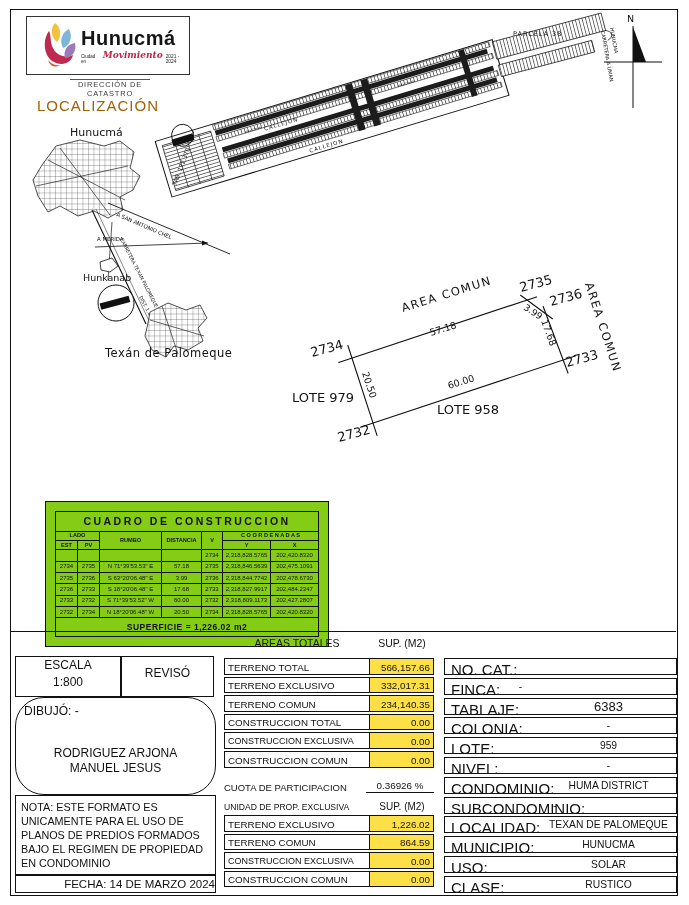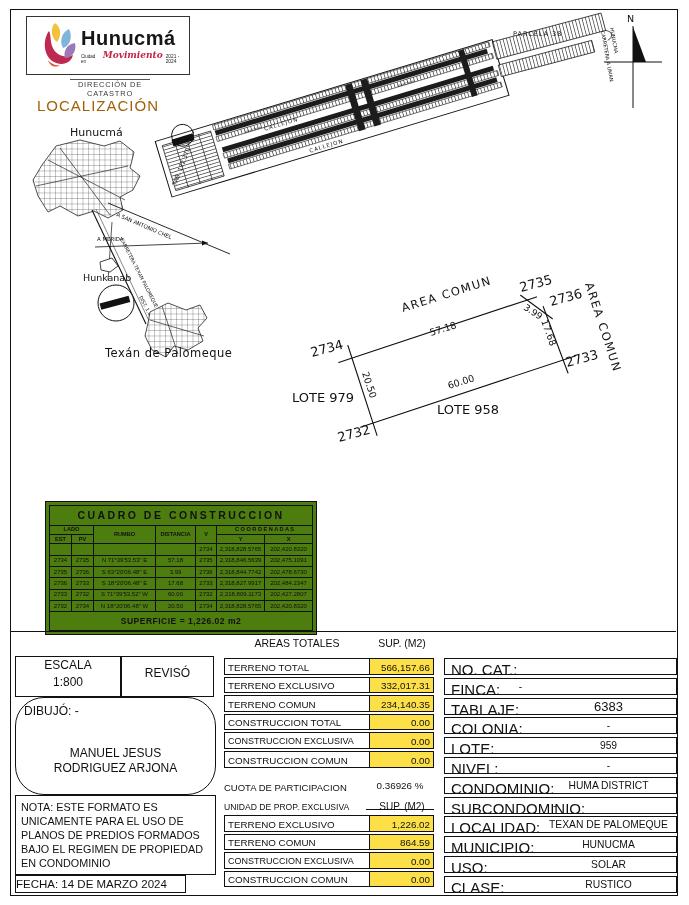--- a/index.html
+++ b/index.html
@@ -20,44 +20,44 @@
   .tag-years { font-size:4.8px; color:#222; }
   .dep-line { position:absolute; left:70px; top:79px; width:80px; border-top:1px solid #555; }
   .department { position:absolute; left:40px; top:80px; width:140px; text-align:center; font-size:7.5px; letter-spacing:0.8px; color:#3a3a3a; line-height:1.25; }
   .localizacion { position:absolute; left:37px; top:97px; font-size:15px; letter-spacing:1px; color:#a16207; }
 
   
   .draw { position:absolute; left:0; top:0; }
   svg text { font-family:"DejaVu Sans", sans-serif; fill:#111; }
 
   
-  .ctable-wrap { position:absolute; left:45px; top:501px; border:1.1px solid #111; padding:3px; background:#4d7c0f; }
+  .ctable-wrap { position:absolute; left:45px; top:501px; border:1.1px solid #111; padding:9px; background:#84cc16; }
   table.ctable { border-collapse:collapse; width:253px; table-layout:fixed; }
   .ctable td { border:0.9px solid #111; text-align:center; font-size:6px; line-height:1.2; padding:1.6px 1px; white-space:nowrap; overflow:hidden; }
   .ctable .t-title { font-size:10.5px; font-weight:bold; letter-spacing:2.5px; padding:3px 0; }
   .ctable .t-head { font-size:5.6px; font-weight:bold; padding:0.8px 0; }
   .ctable .t-sup { font-size:8.5px; font-weight:bold; letter-spacing:0.5px; padding:3.5px 0; }
 
   
   .footer { position:absolute; left:10px; top:631px; width:666px; height:263px; border-top:1.4px solid #111; }
   .box { position:absolute; border:1.1px solid #111; background:#fff; box-sizing:border-box; }
   .escala-box { left:5px; top:24px; width:106px; height:41px; text-align:center; font-size:12px; line-height:1.4; }
   .reviso-box { left:111px; top:24px; width:93px; height:41px; text-align:center; font-size:12px; padding-top:9px; }
   .dibujo-box { left:5px; top:65px; width:201px; height:98px; font-size:12px;border-radius:29px; }
   .dibujo-label { position:absolute; left:8px; top:6px; }
   .drafter { position:absolute; left:0; right:0; bottom:18px; text-align:center; line-height:1.25; font-size:12px; }
   .nota-box { left:5px; top:163px; width:201px; height:80px; font-size:10.8px; line-height:1.3; padding:4px 5px; }
-  .fecha-box { left:5px; top:243px; width:171px; height:18px; text-align:left; font-size:11.5px; padding-top:2px; }
+  .fecha-box { left:5px; top:243px; width:201px; height:18px; text-align:right; font-size:11.5px; padding-top:2px; }
 
   .mid-head-label { position:absolute; left:214px; top:5px; width:146px; text-align:center; font-size:10.5px; }
   .mid-head-sup { position:absolute; left:360px; top:5px; width:64px; text-align:center; font-size:10.5px; }
   .arow-label { position:absolute; left:214px; width:146px; height:16.5px; border:1px solid #111; font-size:9.8px; padding:2.5px 0 0 3px; box-sizing:border-box; background:#fff; white-space:nowrap; }
   .arow-val { position:absolute; left:359px; width:65px; height:16.5px; border:1px solid #111; font-size:9.8px; text-align:right; padding:2.5px 3px 0 0; box-sizing:border-box; background:#fde047; }
   .cuota-label { position:absolute; left:214px; top:150px; font-size:9.5px; }
-  .cuota-val { position:absolute; left:356px; top:148px; width:68px; text-align:center; font-size:9.8px; border-bottom:1px solid #111; padding-bottom:18px; }
+  .cuota-val { position:absolute; left:356px; top:148px; width:68px; text-align:center; font-size:9.8px; border-bottom:1px solid #111; padding-bottom:1px; }
   .unidad-label { position:absolute; left:214px; top:170px; font-size:8.6px; }
   .unidad-sup { position:absolute; left:360px; top:169px; width:64px; text-align:center; font-size:10px; }
 
   .crow { position:absolute; left:434px; width:233px; height:17px; border:1px solid #111; box-sizing:border-box; background:#fff; }
   .crow .lbl { position:absolute; left:6px; top:2px; font-size:15px; white-space:nowrap; }
   .crow .val { position:absolute; left:100px; right:4px; top:2px; text-align:center; font-size:10.3px; white-space:nowrap; }
   .crow .val.big { font-size:13px; top:0px; }
   .crow .val.near { left:118px; text-align:left; }
 </style>
 </head>
@@ -300,22 +300,22 @@
 <div class="footer">
 
   <div class="box escala-box">
     <div>ESCALA</div>
     <div>1:800</div>
   </div>
   <div class="box reviso-box">REVISÓ</div>
   <div class="box dibujo-box">
     <div class="dibujo-label">DIBUJÓ:  -</div>
     <div class="drafter">
+      <div>RODRIGUEZ ARJONA</div>
       <div>MANUEL JESUS</div>
-      <div>RODRIGUEZ ARJONA</div>
     </div>
   </div>
   <div class="box nota-box">NOTA: ESTE FORMATO ES UNICAMENTE PARA EL USO DE PLANOS DE PREDIOS FORMADOS BAJO EL REGIMEN DE PROPIEDAD EN CONDOMINIO</div>
   <div class="box fecha-box">FECHA: 14 DE MARZO 2024</div>
 
   <div class="mid-head-label">AREAS TOTALES</div>
   <div class="mid-head-sup">SUP. (M2)</div>
 
   <div class="arow-label" style="top:26px">TERRENO TOTAL</div>
   <div class="arow-val" style="top:26px">566,157.66</div>

